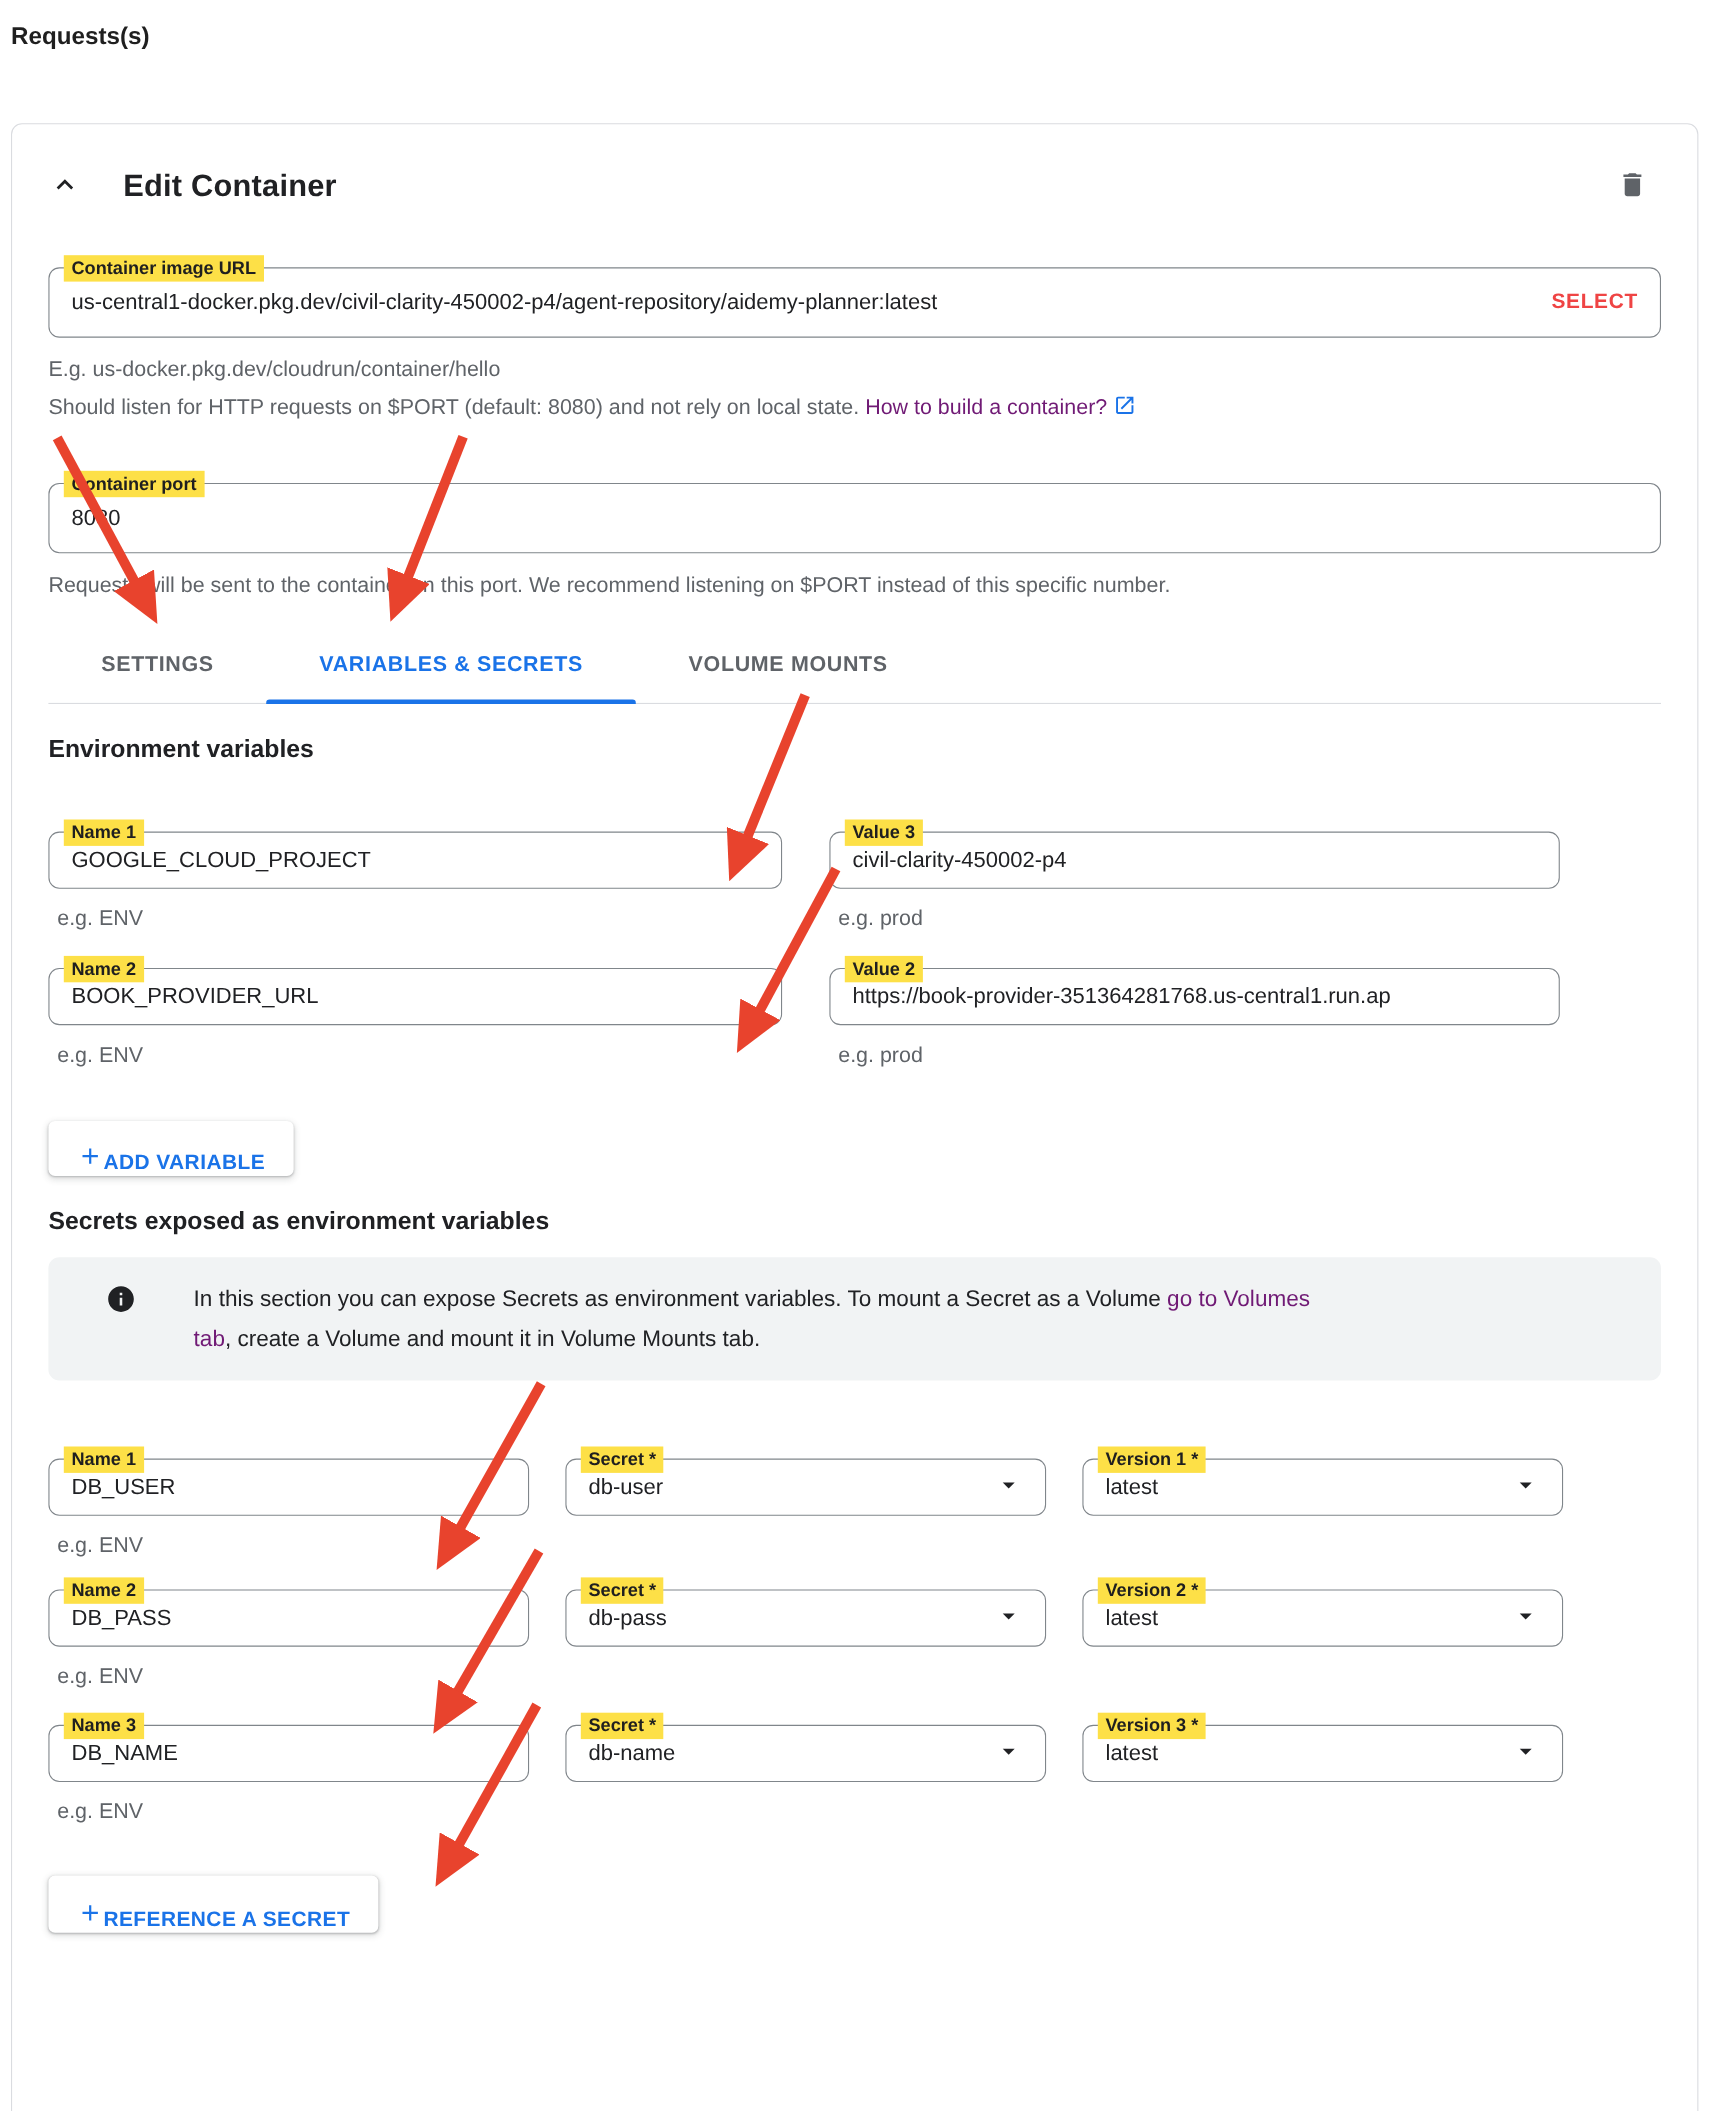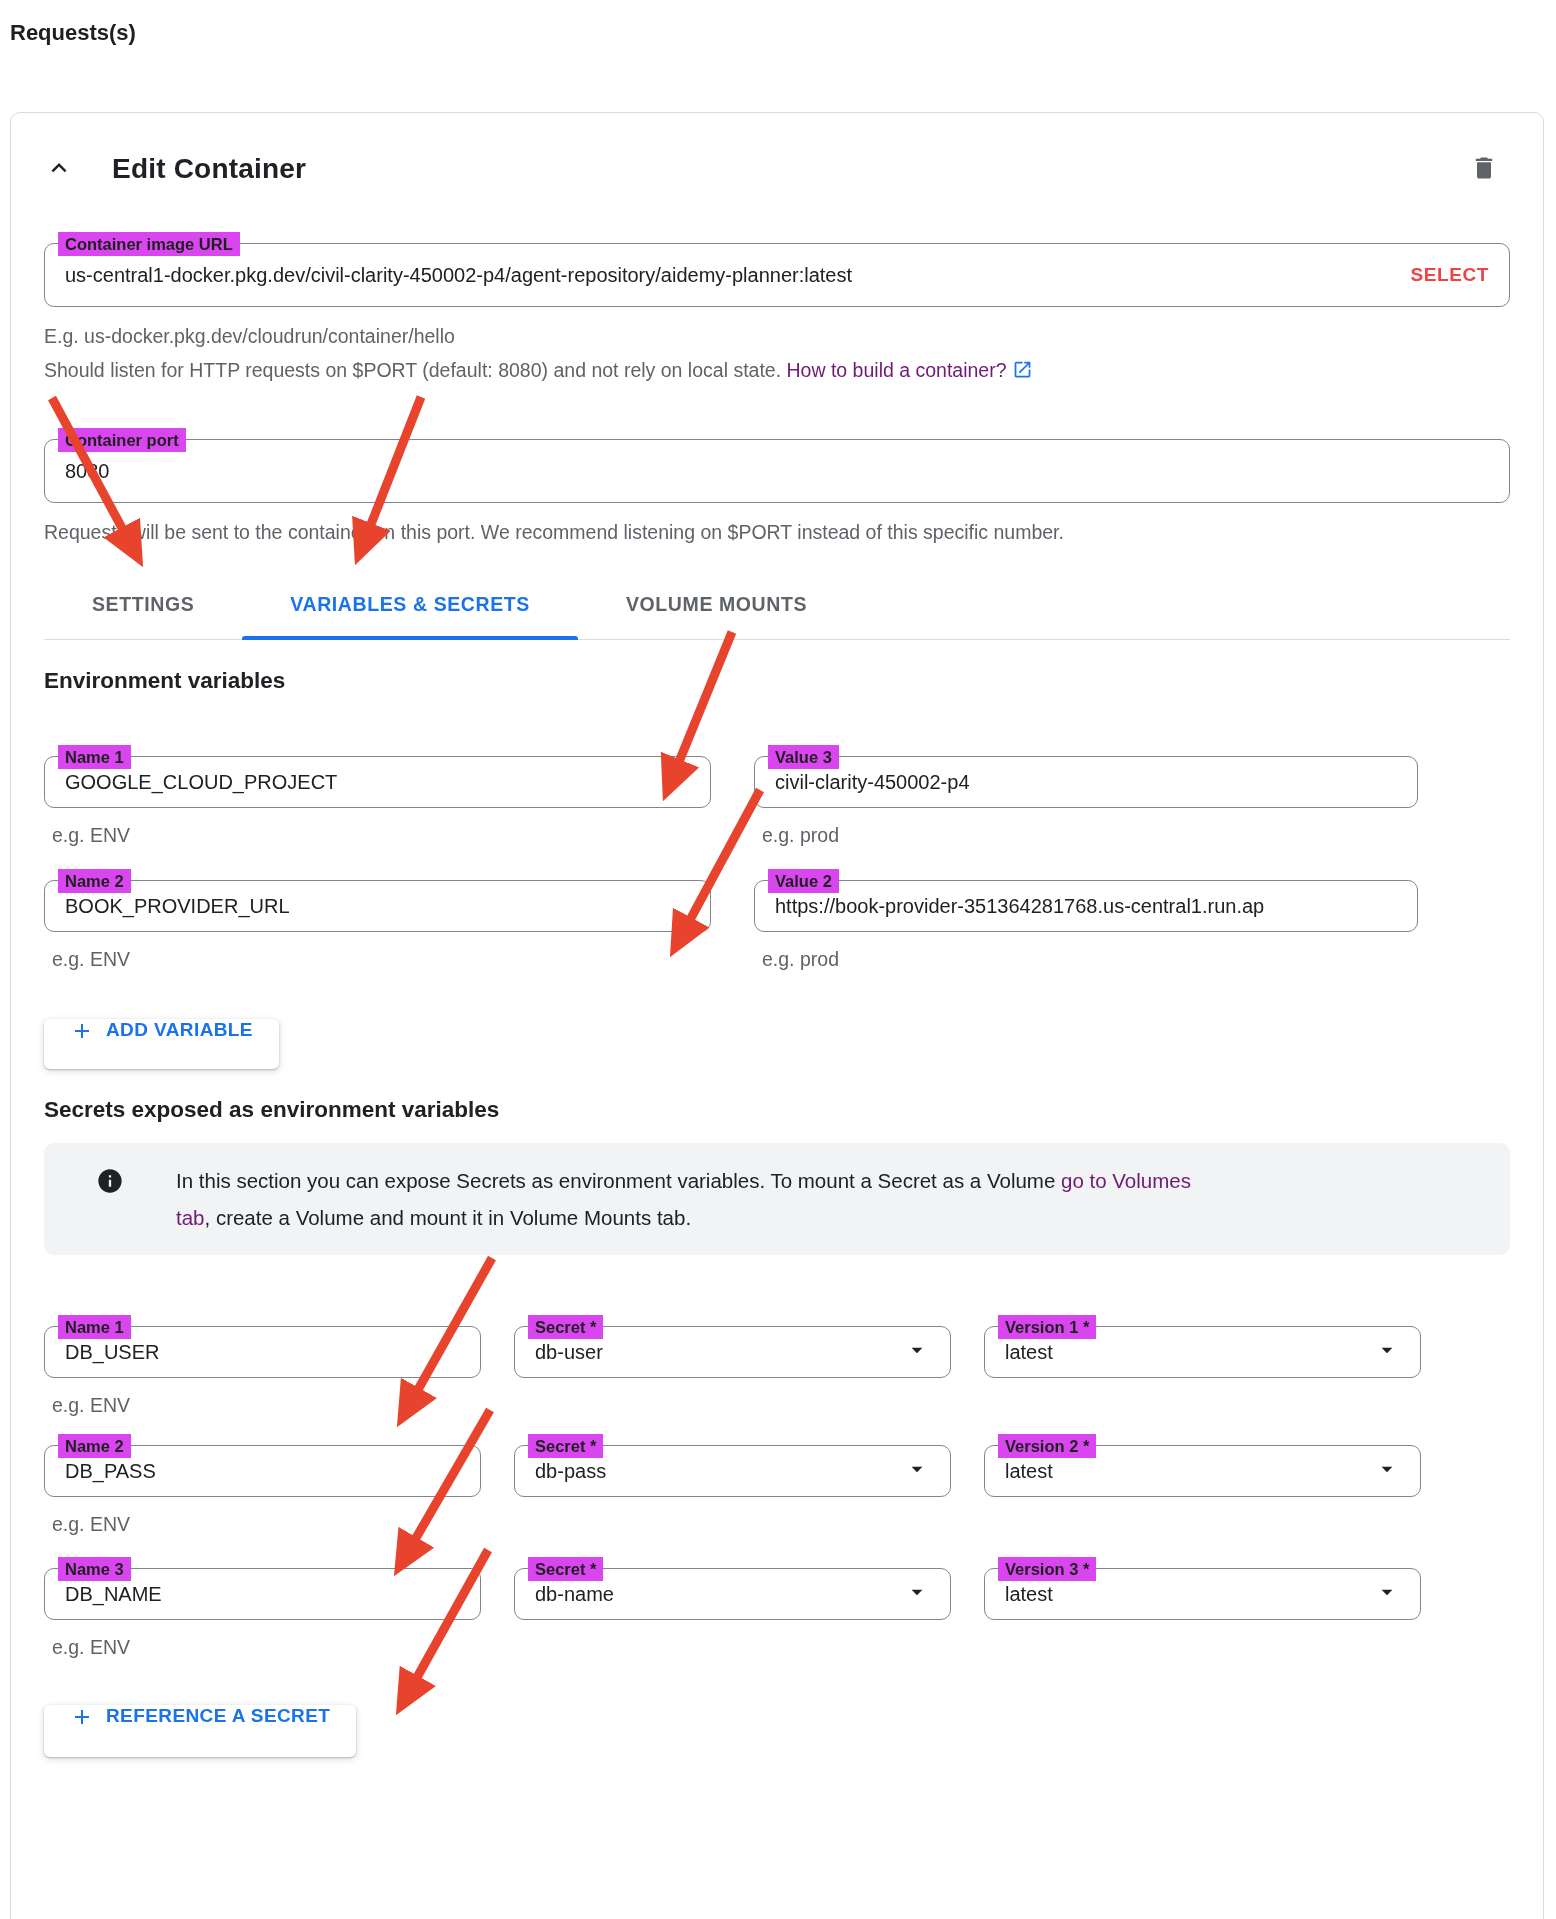--- a/index.html
+++ b/index.html
@@ -34,21 +34,21 @@
     position: relative;
     border: 1px solid #80868b; border-radius: 10px;
     background: #fff;
     display: flex; align-items: center;
     padding: 0 20px;
     height: 64px;
   }
   .field.tall { height: 52px; }
   .field-label {
     position: absolute; top: -12px; left: 13px;
-    background: #d946ef; padding: 0 7px;
+    background: #fde047; padding: 0 7px;
     font-size: 16.5px; font-weight: bold; line-height: 24px;
     white-space: nowrap; color: #1f1f1f;
   }
   .field-value { font-size: 20px; white-space: nowrap; overflow: hidden; }
   .select-action {
     margin-left: auto; flex: none; padding-left: 24px;
     color: #ef4444; font-size: 19px; font-weight: bold; letter-spacing: 0.6px;
     cursor: pointer;
   }
   .caret { margin-left: auto; flex: none; }
@@ -79,21 +79,21 @@
   .env-row { margin-top: 62px; display: flex; gap: 43px; }
   .env-row.second { margin-top: 31px; }
   .env-name { width: 667px; }
   .env-value { width: 664px; }
   .helper-row { display: flex; margin-top: 14px; }
   .helper-row .h-name { width: 710px; padding-left: 8px; }
   .helper-row .h-value { width: 664px; padding-left: 8px; }
 
   .raised-btn {
     margin-top: 46px;
-    display: inline-flex; align-items: flex-start; gap: 12px;
+    display: inline-flex; align-items: flex-end; gap: 0;
     height: 50px; padding: 0 26px; width: fit-content;
     border: none; border-radius: 6px; background: #fff;
     color: #1a73e8; font-family: inherit; font-size: 19px; font-weight: bold; letter-spacing: 0.4px;
     box-shadow: 0 1px 2px rgba(60,64,67,.3), 0 2px 6px 1px rgba(60,64,67,.15);
     cursor: pointer; white-space: nowrap;
   }
   .ref-btn { margin-top: 44px; height: 52px; }
 
   .banner {
     margin-top: 20px;

